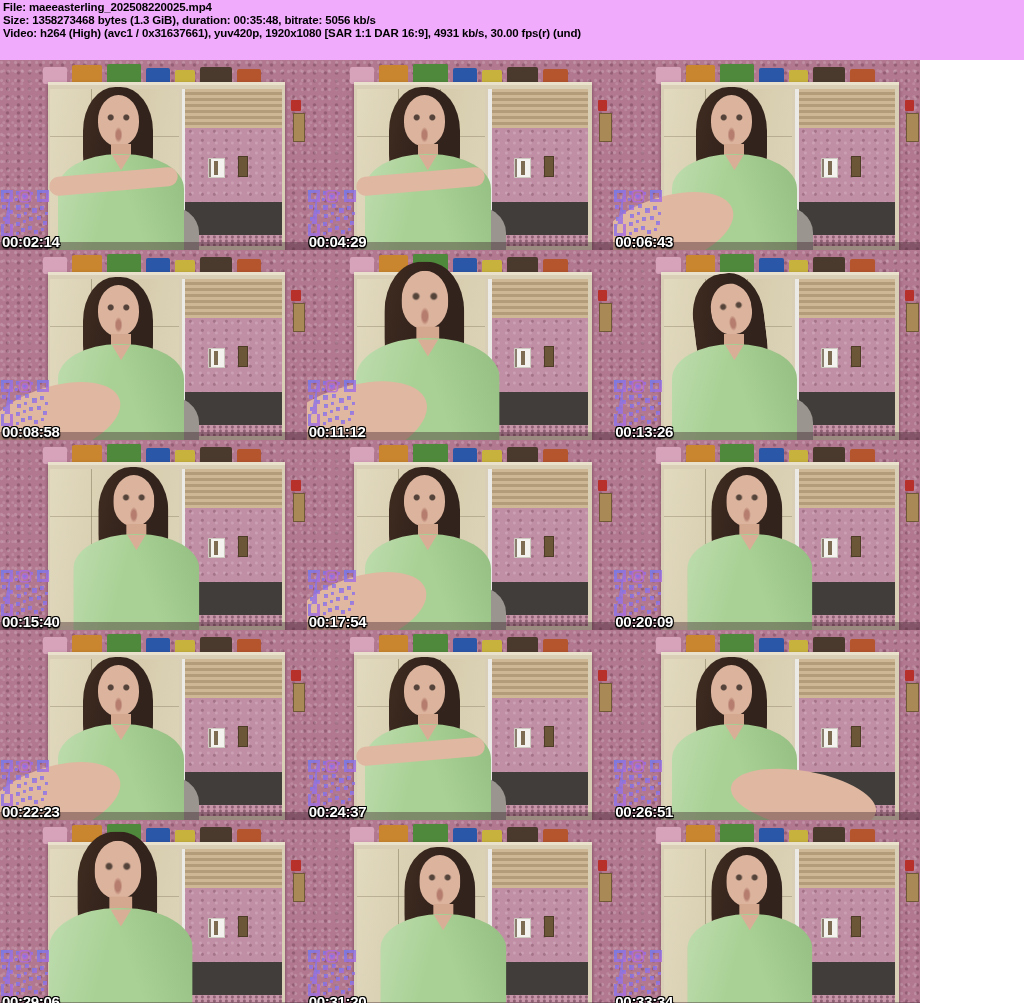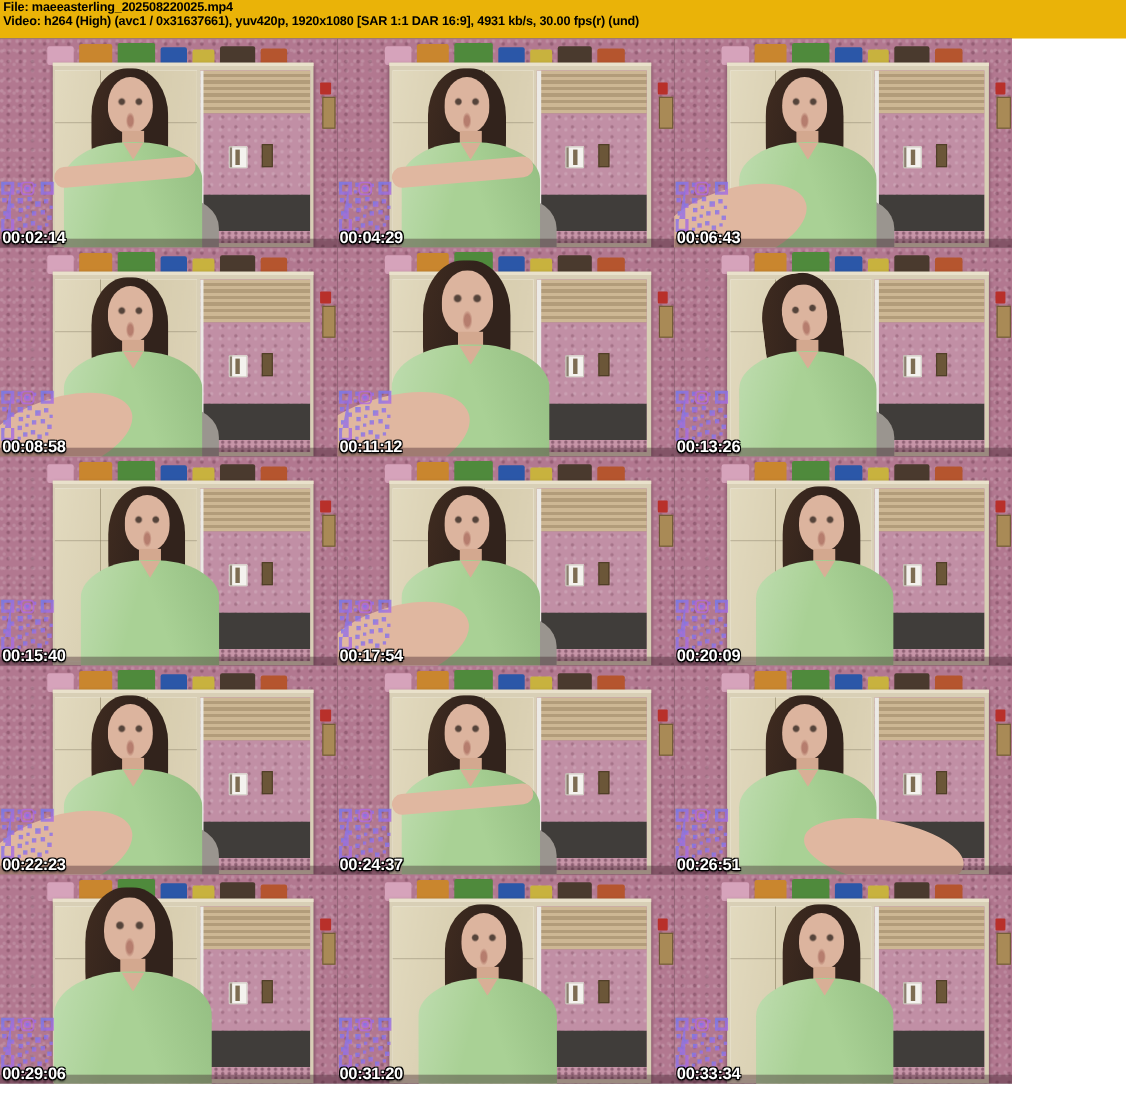--- a/index.html
+++ b/index.html
@@ -1,19 +1,19 @@
 <!DOCTYPE html>
 <html><head>
 <meta charset="utf-8">
 <style>
   html,body{margin:0;padding:0;background:#fff;}
   body{width:1024px;height:1003px;overflow:hidden;font-family:"Liberation Sans",sans-serif;}
 
   
-  .header{width:1024px;height:35px;background:#eab308;padding:1px 0 0 3px;box-sizing:border-box;}
+  .header{width:1024px;height:60px;background:#f0abfc;padding:1px 0 0 3px;box-sizing:border-box;}
   .header .line{font-weight:bold;font-size:11.5px;line-height:13px;color:#000;letter-spacing:-0.15px;white-space:nowrap;}
 
   
   .grid{width:920px;height:950px;display:grid;grid-template-columns:repeat(3,1fr);grid-auto-rows:190px;background:#222;}
 
   
   .thumb{position:relative;overflow:hidden;background:#b27890;
     background-image:
       radial-gradient(circle at 22% 28%, rgba(255,255,255,.16) 1px, transparent 2.2px),
       radial-gradient(circle at 68% 62%, rgba(70,25,45,.28) 1px, transparent 2.2px),
@@ -95,20 +95,21 @@
     text-shadow:-1px -1px 0 #000,1px -1px 0 #000,-1px 1px 0 #000,1px 1px 0 #000,0 2px 2px rgba(0,0,0,.9);}
 
   
   .floor{left:0;bottom:0;width:100%;height:4%;background:rgba(55,25,38,.38);}
 </style>
 </head>
 <body>
 
 <div class="header">
   <div class="line">File: maeeasterling_202508220025.mp4</div>
+  <div class="line">Size: 1358273468 bytes (1.3 GiB), duration: 00:35:48, bitrate: 5056 kb/s</div>
   <div class="line">Video: h264 (High) (avc1 / 0x31637661), yuv420p, 1920x1080 [SAR 1:1 DAR 16:9], 4931 kb/s, 30.00 fps(r) (und)</div>
 </div>
 
 <div class="grid" id="grid">
     <div class="thumb pose-crossed">
     <div class="topitems">
       <span class="ti1"></span>
         <span class="ti2"></span>
         <span class="ti3"></span>
         <span class="ti4"></span>

